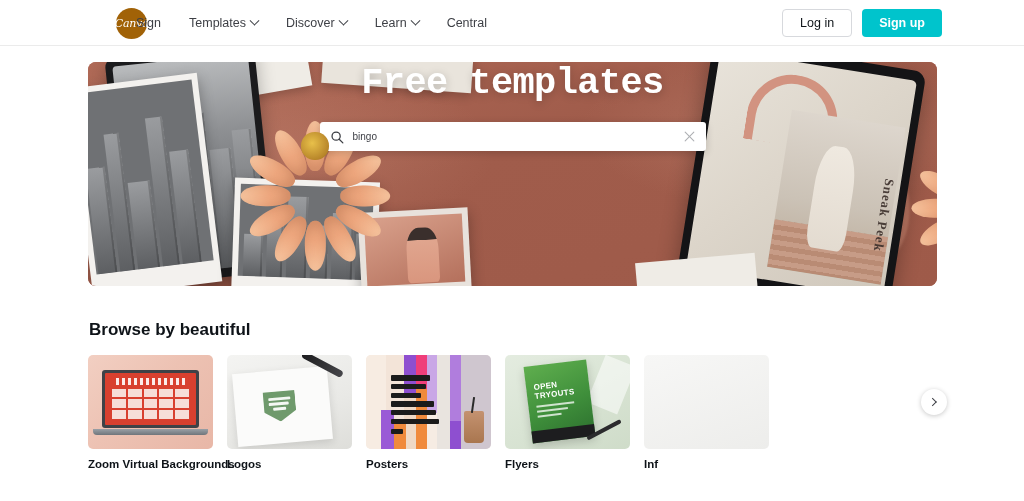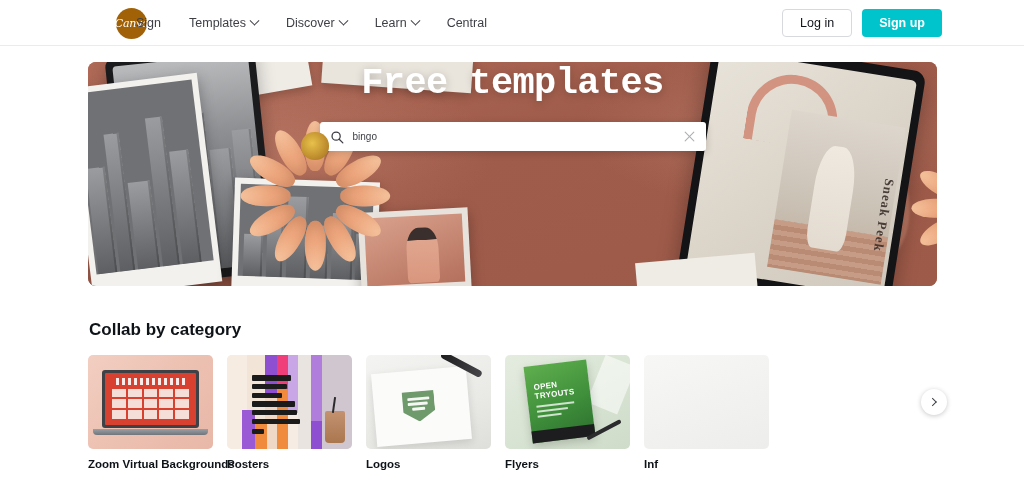--- a/index.html
+++ b/index.html
@@ -577,21 +577,21 @@
       <input class="search-input" type="text" value="bingo" style="">
       <svg class="clear-icon" viewBox="0 0 24 24" fill="none" stroke="#6b6f76" stroke-width="2">
         <line x1="4" y1="4" x2="20" y2="20" stroke-linecap="round"></line>
         <line x1="20" y1="4" x2="4" y2="20" stroke-linecap="round"></line>
       </svg>
     </div>
 
   </div>
 </div>
 
-<div class="section-title">Collab by category</div>
+<div class="section-title">Browse by beautiful</div>
 
 <div class="cat-row">
 
   <div class="cat">
     <div class="cat-thumb t1">
       <div class="laptop">
         <div class="lid">
           <div class="lscr">
             <div class="bingo">
               <div class="ttl"></div>
@@ -612,20 +612,34 @@
                   <i></i>
                   <i></i>
               </div>
             </div>
           </div>
         </div>
         <div class="base"></div>
       </div>
     </div>
     <div class="cat-label">Zoom Virtual Backgrounds</div>
+  </div>
+
+  <div class="cat">
+    <div class="cat-thumb t3">
+      <div class="sheet">
+        <div class="badge">
+          <i style="top:22%;width:68%"></i>
+          <i style="top:38%;width:62%"></i>
+          <i style="top:54%;width:40%;left:30%"></i>
+        </div>
+      </div>
+      <div class="pen3"></div>
+    </div>
+    <div class="cat-label">Logos</div>
   </div>
 
   <div class="cat">
     <div class="cat-thumb t2">
       <div class="blocks">
         <i style="left:0;top:0;width:16%;height:100%;background:#f7ece2"></i>
         <i style="left:16%;top:0;width:14%;height:100%;background:#f3e4d8"></i>
         <i style="left:30%;top:0;width:10%;height:44%;background:#8e4fd0"></i>
         <i style="left:30%;top:44%;width:10%;height:56%;background:#efd9c6"></i>
         <i style="left:40%;top:0;width:9%;height:36%;background:#ef3e7a"></i>
@@ -645,34 +659,20 @@
         <span class="ln" style="top:49%;width:72%"></span>
         <span class="ln" style="top:60%;width:76%"></span>
         <span class="ln" style="top:71%;width:80%"></span>
         <span class="ln" style="top:84%;width:20%"></span>
       </div>
       <div class="cup"></div>
     </div>
     <div class="cat-label">Posters</div>
   </div>
 
-  <div class="cat">
-    <div class="cat-thumb t3">
-      <div class="sheet">
-        <div class="badge">
-          <i style="top:22%;width:68%"></i>
-          <i style="top:38%;width:62%"></i>
-          <i style="top:54%;width:40%;left:30%"></i>
-        </div>
-      </div>
-      <div class="pen3"></div>
-    </div>
-    <div class="cat-label">Logos</div>
-  </div>
-
 
   <div class="cat">
     <div class="cat-thumb t5">
       <div class="ruler"></div>
       <div class="flyer">
         <div class="ot">OPEN<br>TRYOUTS</div>
         <div class="sub">
           <i style="width:88%"></i>
             <i style="width:72%"></i>
             <i style="width:56%"></i>

